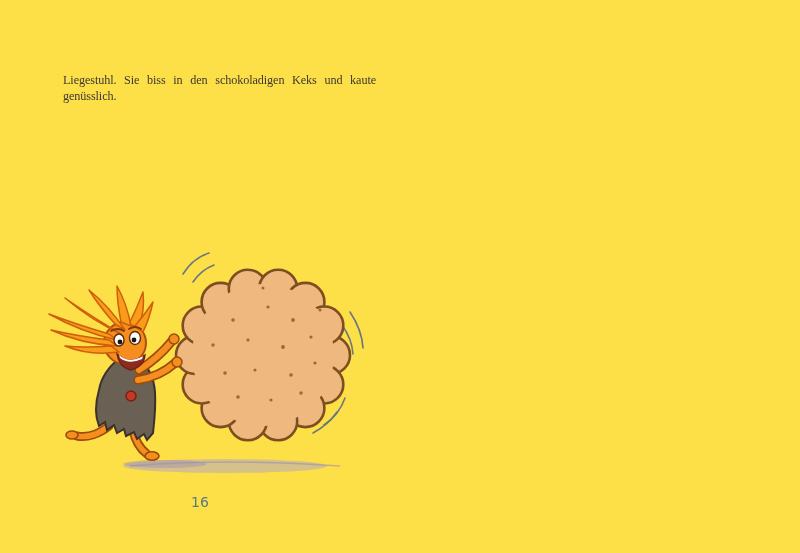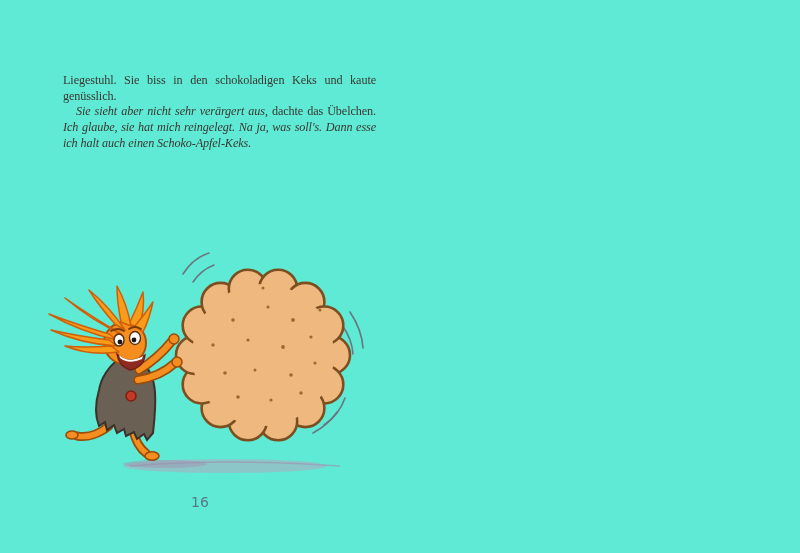--- a/index.html
+++ b/index.html
@@ -1,16 +1,16 @@
 <!DOCTYPE html>
 <html lang="de"><head>
 <meta charset="utf-8">
 <style>
   html,body{margin:0;padding:0;background:#ffffff;}
-  .spread{position:relative;width:800px;height:553px;background:#5eead4;overflow:hidden;
+  .spread{position:relative;width:800px;height:553px;background:#fde047;overflow:hidden;
           font-family:"Liberation Serif", serif;}
   .page{position:absolute;top:0;height:553px;background:transparent;}
   .page.left{left:0;width:400px;}
   .page.right{left:400px;width:400px;}
 
   .body-text{position:absolute;font-size:12.2px;line-height:15.7px;color:#3b3834;
              text-align:justify;letter-spacing:-0.1px;overflow:hidden;}
   .left-text{left:63px;top:73px;width:313px;height:160px;}
   .body-text p{margin:0;}
   .body-text p.indent{text-indent:13px;}
@@ -24,21 +24,20 @@
 </style>
 </head>
 <body>
 
 <div class="spread">
 
   <div class="page left">
 
     <div class="body-text left-text">
       <p><span>Liegestuhl. Sie biss in den schokoladigen Keks und kaute genüsslich.</span></p>
-      <p class="indent"><span class="it">Sie sieht aber nicht sehr verärgert aus</span><span>, dachte das Übelchen. </span><span class="it">Ich glaube, sie hat mich reingelegt. Na ja, was soll's. Dann esse ich halt auch einen Schoko-Apfel-Keks.</span></p>
     </div>
 
     <svg class="illustration" viewBox="0 0 370 265" aria-hidden="true">
 
       <g>
         <ellipse cx="200" cy="238" rx="102" ry="7" fill="#b4a7bf" opacity="0.55"></ellipse>
         <ellipse cx="140" cy="236" rx="42" ry="4" fill="#a193b1" opacity="0.5"></ellipse>
         <path d="M 105 238 Q 200 230 315 238" stroke="#9c8fae" stroke-width="1.6" fill="none" opacity="0.6"></path>
       </g>
 

